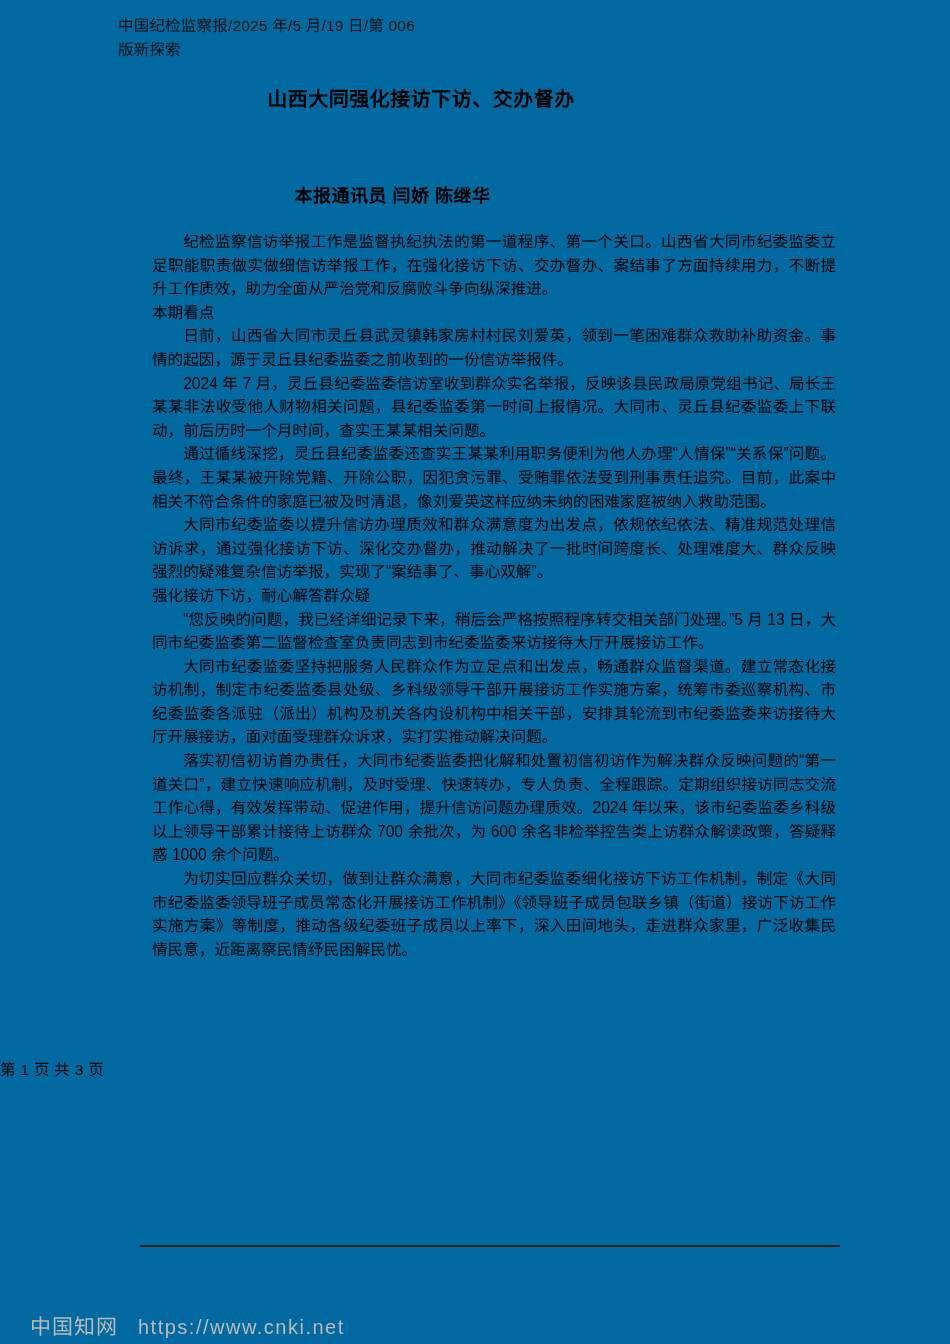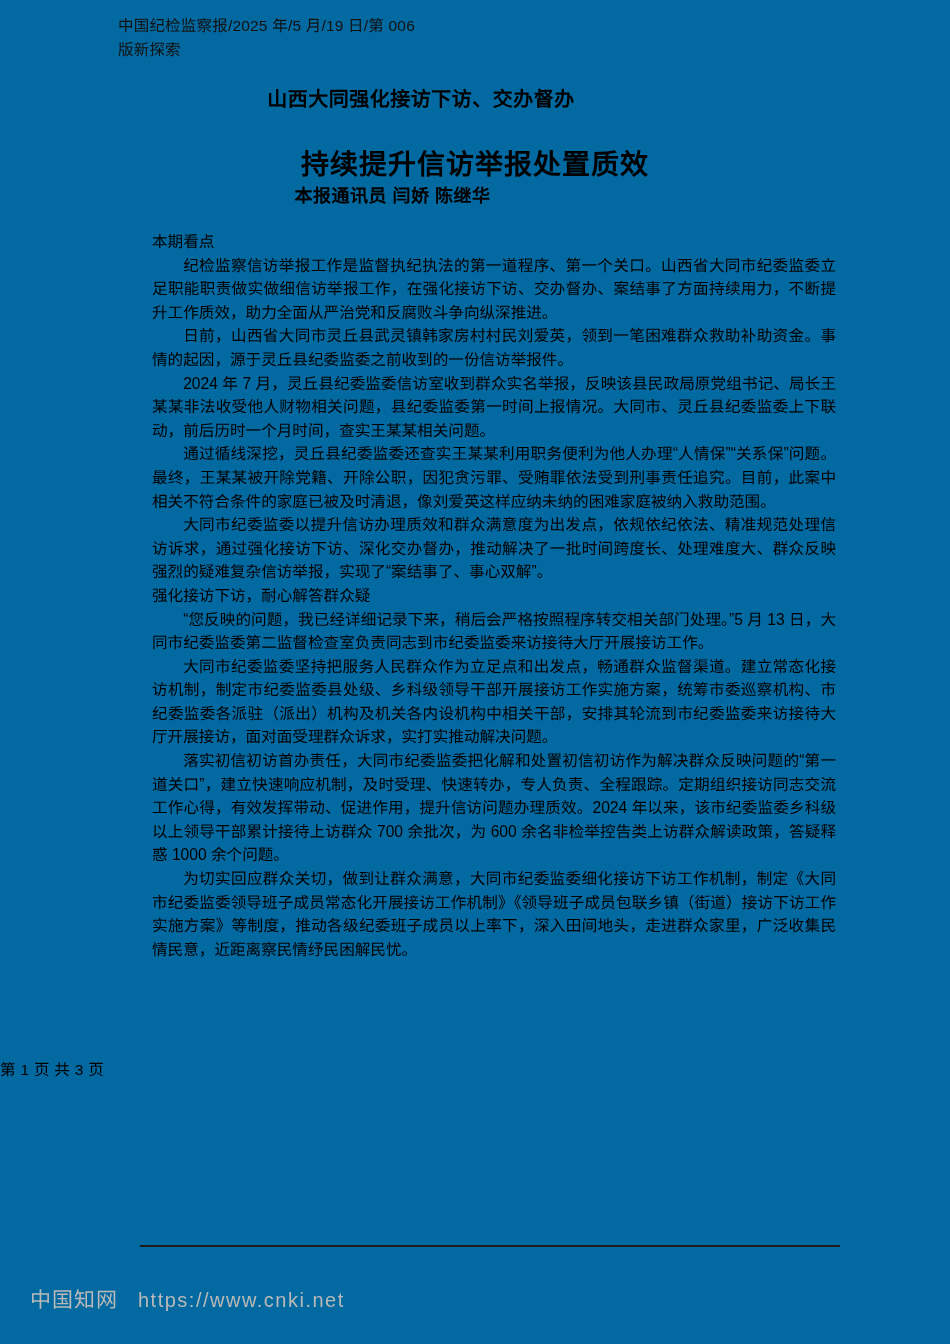--- a/index.html
+++ b/index.html
@@ -107,21 +107,21 @@
     top: 1245px;
     width: 700px;
     height: 2px;
     background: #1a1a1a;
   }
 
   
   .watermark {
     position: absolute;
     left: 30px;
-    top: 1283px;
+    top: 1310px;
     display: flex;
     align-items: baseline;
     gap: 20px;
     color: #b9b9b9;
   }
   .watermark .wm-name {
     font-size: 21px;
     letter-spacing: 1px;
     font-family: "Liberation Serif", "DejaVu Serif", serif;
   }
@@ -136,27 +136,26 @@
 
 <div class="page">
 
   <div class="masthead">
     <span class="line">中国纪检监察报/2025 年/5 月/19 日/第 006</span>
     <span class="line">版新探索</span>
   </div>
 
   <div class="shoulder-title">山西大同强化接访下访、交办督办</div>
 
-  <h1 class="main-title">持续提升信访举报处置质效</h1>
 
   <div class="byline">本报通讯员  闫娇  陈继华</div>
 
   <div class="body-block">
+      <p class="para">纪检监察信访举报工作是监督执纪执法的第一道程序、第一个关口。山西省大同市纪委监委立足职能职责做实做细信访举报工作，在强化接访下访、交办督办、案结事了方面持续用力，不断提升工作质效，助力全面从严治党和反腐败斗争向纵深推进。</p>
       <p class="para noindent">本期看点</p>
-      <p class="para">纪检监察信访举报工作是监督执纪执法的第一道程序、第一个关口。山西省大同市纪委监委立足职能职责做实做细信访举报工作，在强化接访下访、交办督办、案结事了方面持续用力，不断提升工作质效，助力全面从严治党和反腐败斗争向纵深推进。</p>
       <p class="para">日前，山西省大同市灵丘县武灵镇韩家房村村民刘爱英，领到一笔困难群众救助补助资金。事情的起因，源于灵丘县纪委监委之前收到的一份信访举报件。</p>
       <p class="para">2024 年 7 月，灵丘县纪委监委信访室收到群众实名举报，反映该县民政局原党组书记、局长王某某非法收受他人财物相关问题，县纪委监委第一时间上报情况。大同市、灵丘县纪委监委上下联动，前后历时一个月时间，查实王某某相关问题。</p>
       <p class="para">通过循线深挖，灵丘县纪委监委还查实王某某利用职务便利为他人办理“人情保”“关系保”问题。最终，王某某被开除党籍、开除公职，因犯贪污罪、受贿罪依法受到刑事责任追究。目前，此案中相关不符合条件的家庭已被及时清退，像刘爱英这样应纳未纳的困难家庭被纳入救助范围。</p>
       <p class="para">大同市纪委监委以提升信访办理质效和群众满意度为出发点，依规依纪依法、精准规范处理信访诉求，通过强化接访下访、深化交办督办，推动解决了一批时间跨度长、处理难度大、群众反映强烈的疑难复杂信访举报，实现了“案结事了、事心双解”。</p>
       <p class="para noindent">强化接访下访，耐心解答群众疑</p>
       <p class="para">“您反映的问题，我已经详细记录下来，稍后会严格按照程序转交相关部门处理。”5 月 13 日，大同市纪委监委第二监督检查室负责同志到市纪委监委来访接待大厅开展接访工作。</p>
       <p class="para">大同市纪委监委坚持把服务人民群众作为立足点和出发点，畅通群众监督渠道。建立常态化接访机制，制定市纪委监委县处级、乡科级领导干部开展接访工作实施方案，统筹市委巡察机构、市纪委监委各派驻（派出）机构及机关各内设机构中相关干部，安排其轮流到市纪委监委来访接待大厅开展接访，面对面受理群众诉求，实打实推动解决问题。</p>
       <p class="para">落实初信初访首办责任，大同市纪委监委把化解和处置初信初访作为解决群众反映问题的“第一道关口”，建立快速响应机制，及时受理、快速转办，专人负责、全程跟踪。定期组织接访同志交流工作心得，有效发挥带动、促进作用，提升信访问题办理质效。2024 年以来，该市纪委监委乡科级以上领导干部累计接待上访群众 700 余批次，为 600 余名非检举控告类上访群众解读政策，答疑释惑 1000 余个问题。</p>
       <p class="para">为切实回应群众关切，做到让群众满意，大同市纪委监委细化接访下访工作机制，制定《大同市纪委监委领导班子成员常态化开展接访工作机制》《领导班子成员包联乡镇（街道）接访下访工作实施方案》等制度，推动各级纪委班子成员以上率下，深入田间地头，走进群众家里，广泛收集民情民意，近距离察民情纾民困解民忧。</p>
       <p class="spacer"></p>

